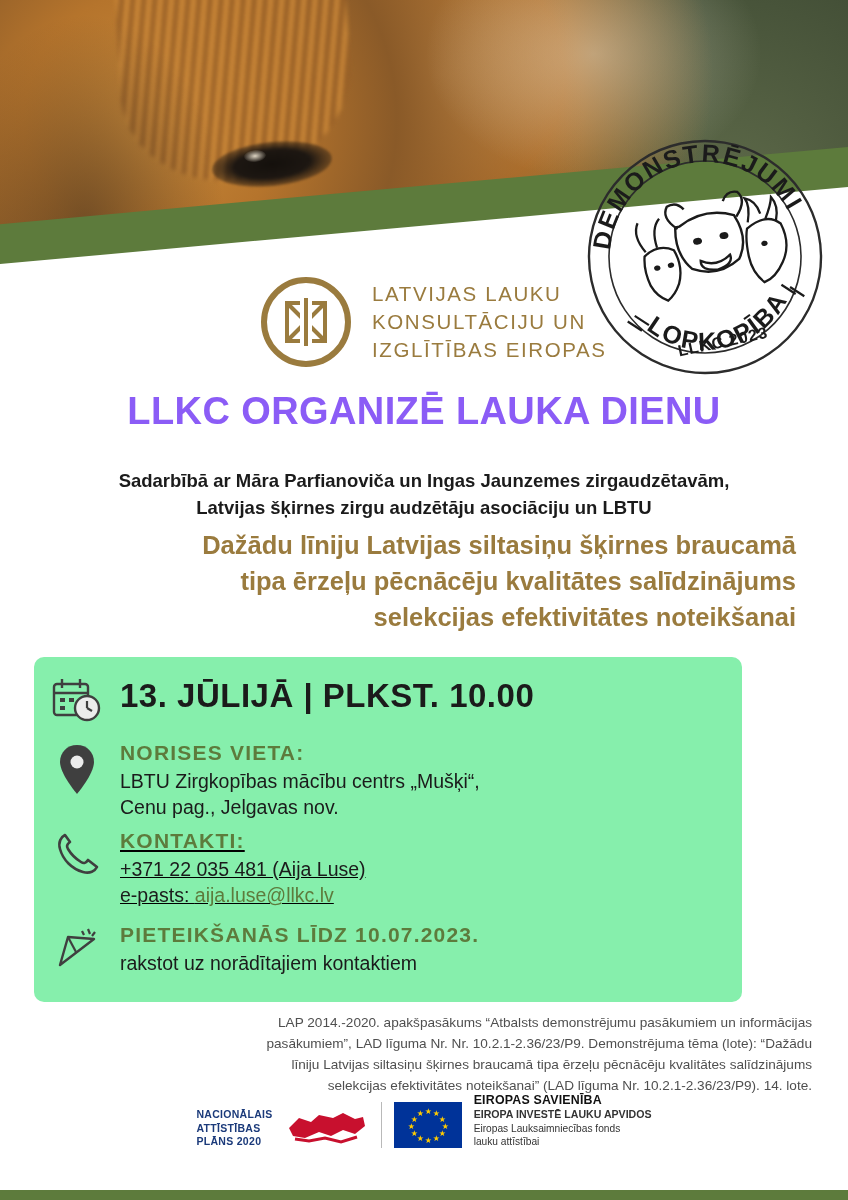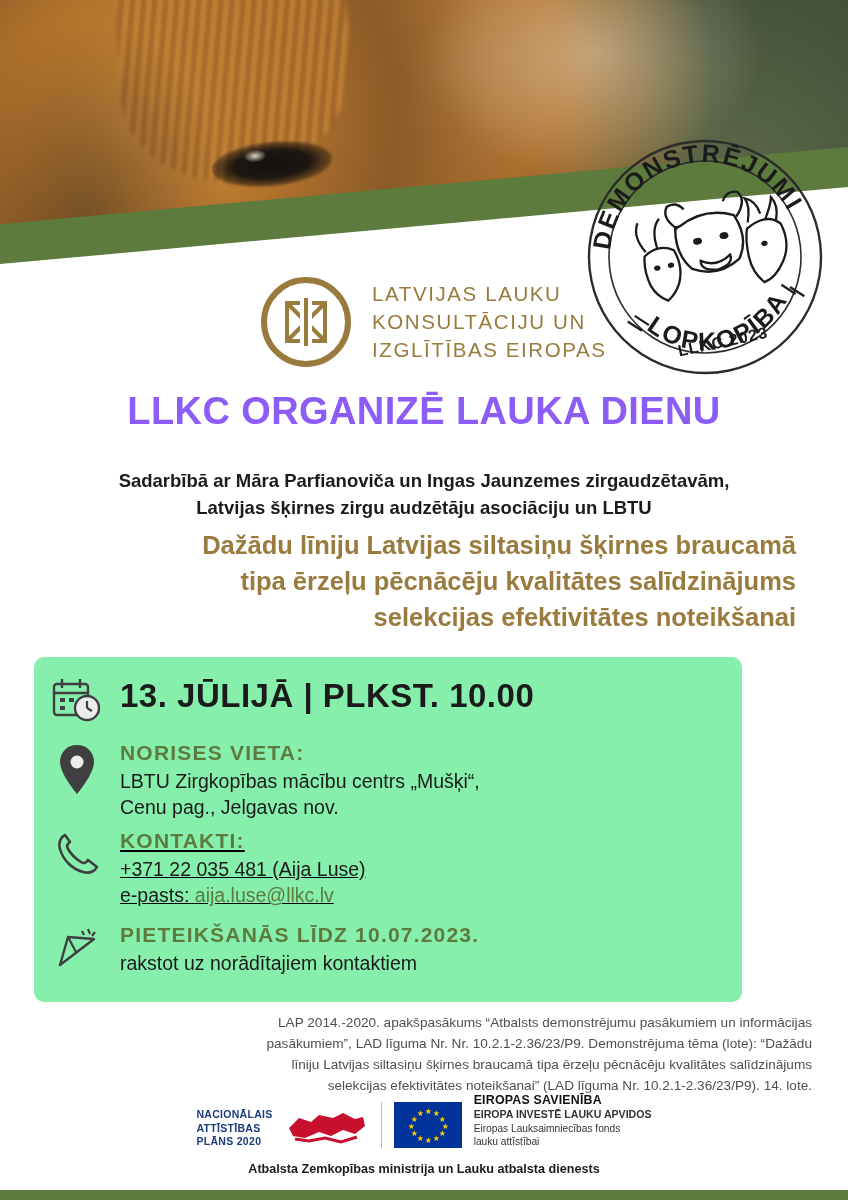--- a/index.html
+++ b/index.html
@@ -487,15 +487,14 @@
     </div>
 
     <div class="eu-text">
       <div class="eu-t1">EIROPAS SAVIENĪBA</div>
       <div class="eu-t2">EIROPA INVESTĒ LAUKU APVIDOS</div>
       <div class="eu-t3">Eiropas Lauksaimniecības fonds</div>
       <div class="eu-t3">lauku attīstībai</div>
     </div>
   </div>
 
-  <div class="footer-note">Atbalsta Zemkopības ministrija un Lauku atbalsta dienests</div>
   <div class="bottom-bar"></div>
 </div>
 
 </body></html>

